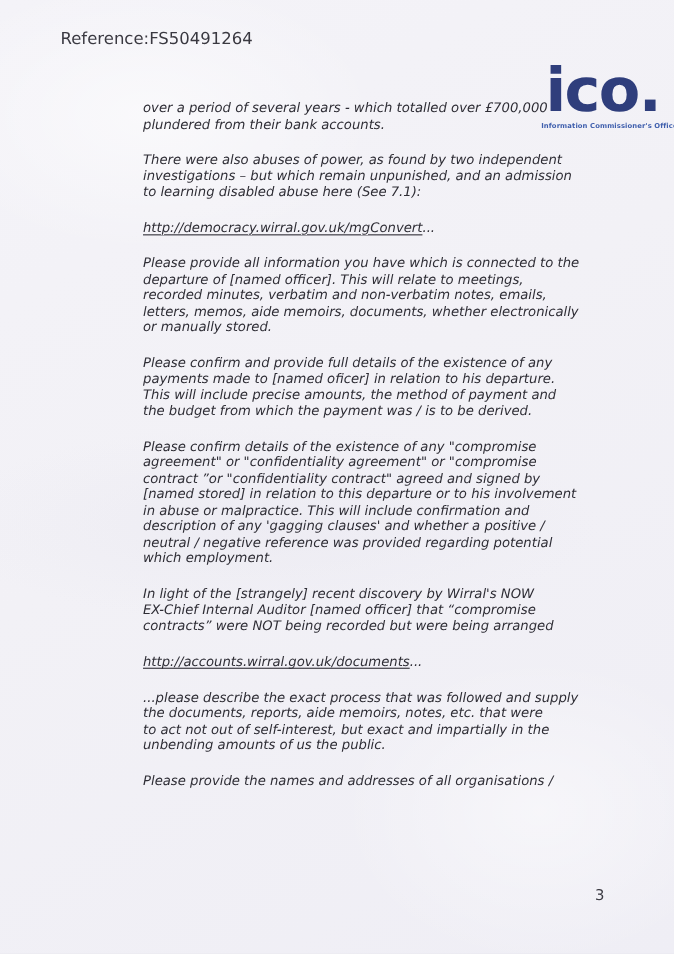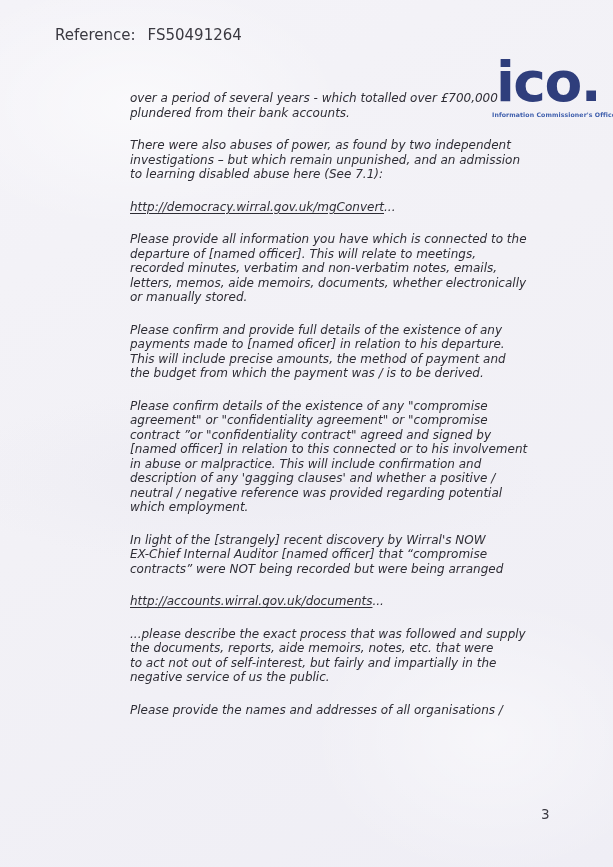--- a/index.html
+++ b/index.html
@@ -20,21 +20,21 @@
     font-family: "DejaVu Sans", sans-serif;
   }
   .ref-line {
     position: absolute;
     left: 55px;
     top: 26px;
     font-size: 15px;
     color: #3a3941;
     white-space: nowrap;
   }
-  .ref-number { margin-left: 12px; }
+  .ref-number { margin-left: 0; }
   .logo {
     position: absolute;
     left: 492px;
     top: 13px;
     width: 112px;
     text-align: center;
     margin-top: 43px;
   }
   .logo-word {
     font-weight: bold;
@@ -113,39 +113,39 @@
       <div class="para">
         <div class="line">Please confirm and provide full details of the existence of any</div>
         <div class="line">payments made to [named oficer] in relation to his departure.</div>
         <div class="line">This will include precise amounts, the method of payment and</div>
         <div class="line">the budget from which the payment was / is to be derived.</div>
       </div>
       <div class="para">
         <div class="line">Please confirm details of the existence of any "compromise</div>
         <div class="line">agreement" or "confidentiality agreement" or "compromise</div>
         <div class="line">contract ”or "confidentiality contract" agreed and signed by</div>
-        <div class="line">[named officer] in relation to this connected or to his involvement</div>
+        <div class="line">[named stored] in relation to this departure or to his involvement</div>
         <div class="line">in abuse or malpractice. This will include confirmation and</div>
         <div class="line">description of any 'gagging clauses' and whether a positive /</div>
         <div class="line">neutral / negative reference was provided regarding potential</div>
         <div class="line">which employment.</div>
       </div>
       <div class="para">
         <div class="line">In light of the [strangely] recent discovery by Wirral's NOW</div>
         <div class="line">EX-Chief Internal Auditor [named officer] that “compromise</div>
         <div class="line">contracts” were NOT being recorded but were being arranged</div>
       </div>
       <div class="para">
         <div class="line"><span class="link">http://accounts.wirral.gov.uk/documents</span><span>...</span></div>
       </div>
       <div class="para">
         <div class="line">...please describe the exact process that was followed and supply</div>
         <div class="line">the documents, reports, aide memoirs, notes, etc. that were</div>
-        <div class="line">to act not out of self-interest, but fairly and impartially in the</div>
-        <div class="line">negative service of us the public.</div>
+        <div class="line">to act not out of self-interest, but exact and impartially in the</div>
+        <div class="line">unbending amounts of us the public.</div>
       </div>
       <div class="para">
         <div class="line">Please provide the names and addresses of all organisations /</div>
       </div>
     </div>
 
   <div class="page-num">3</div>
 
 </div>
 

